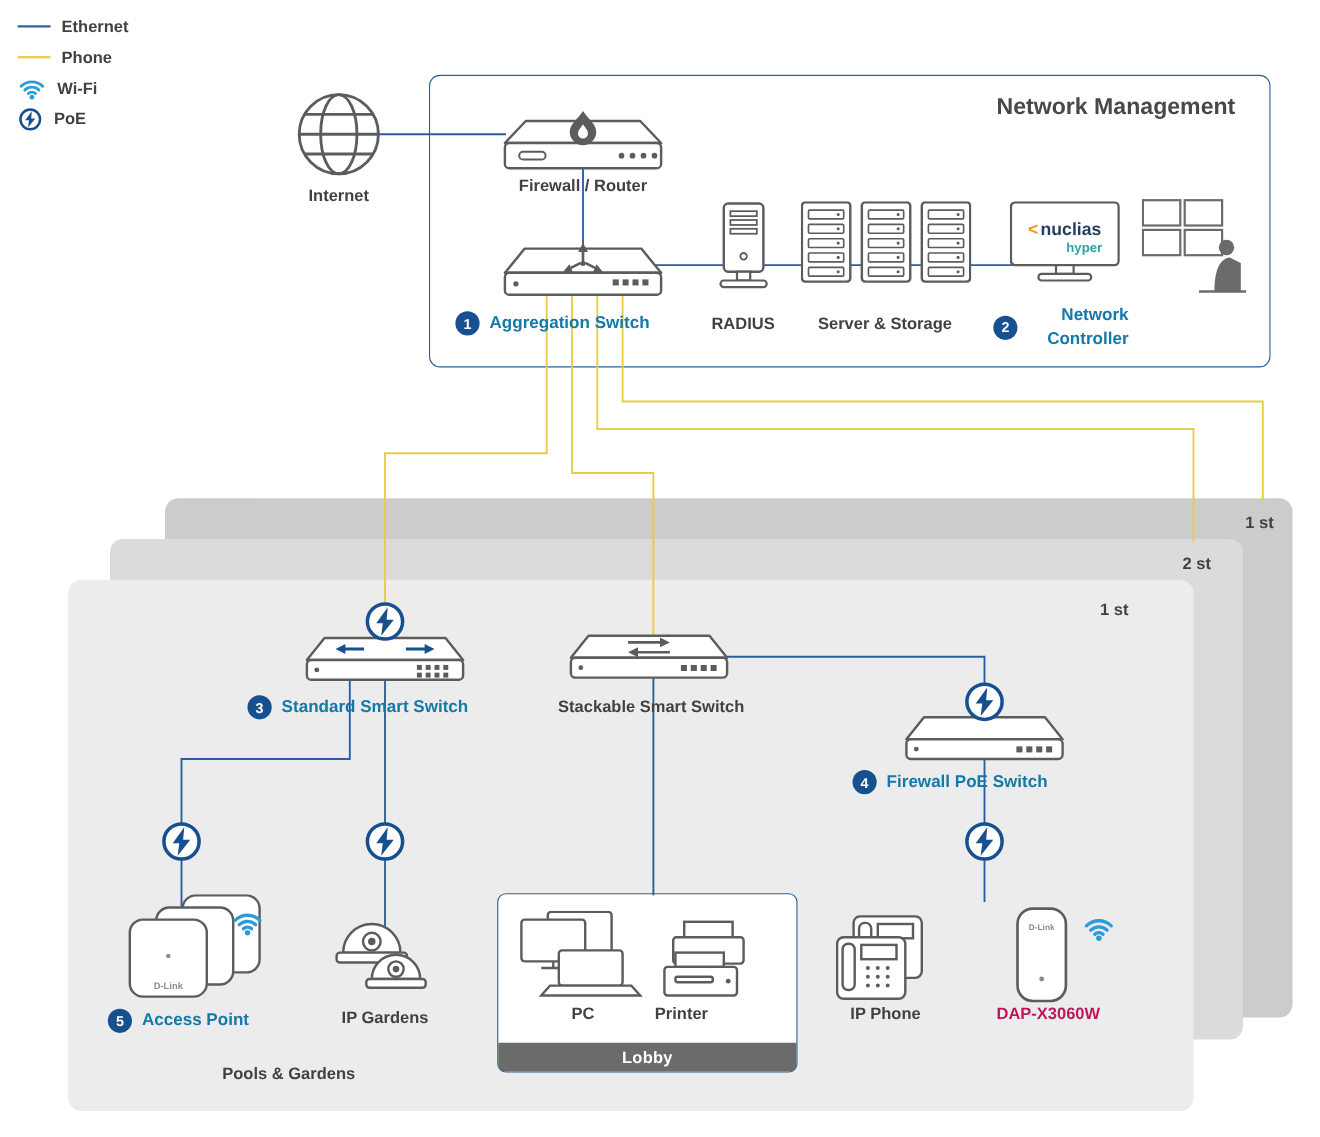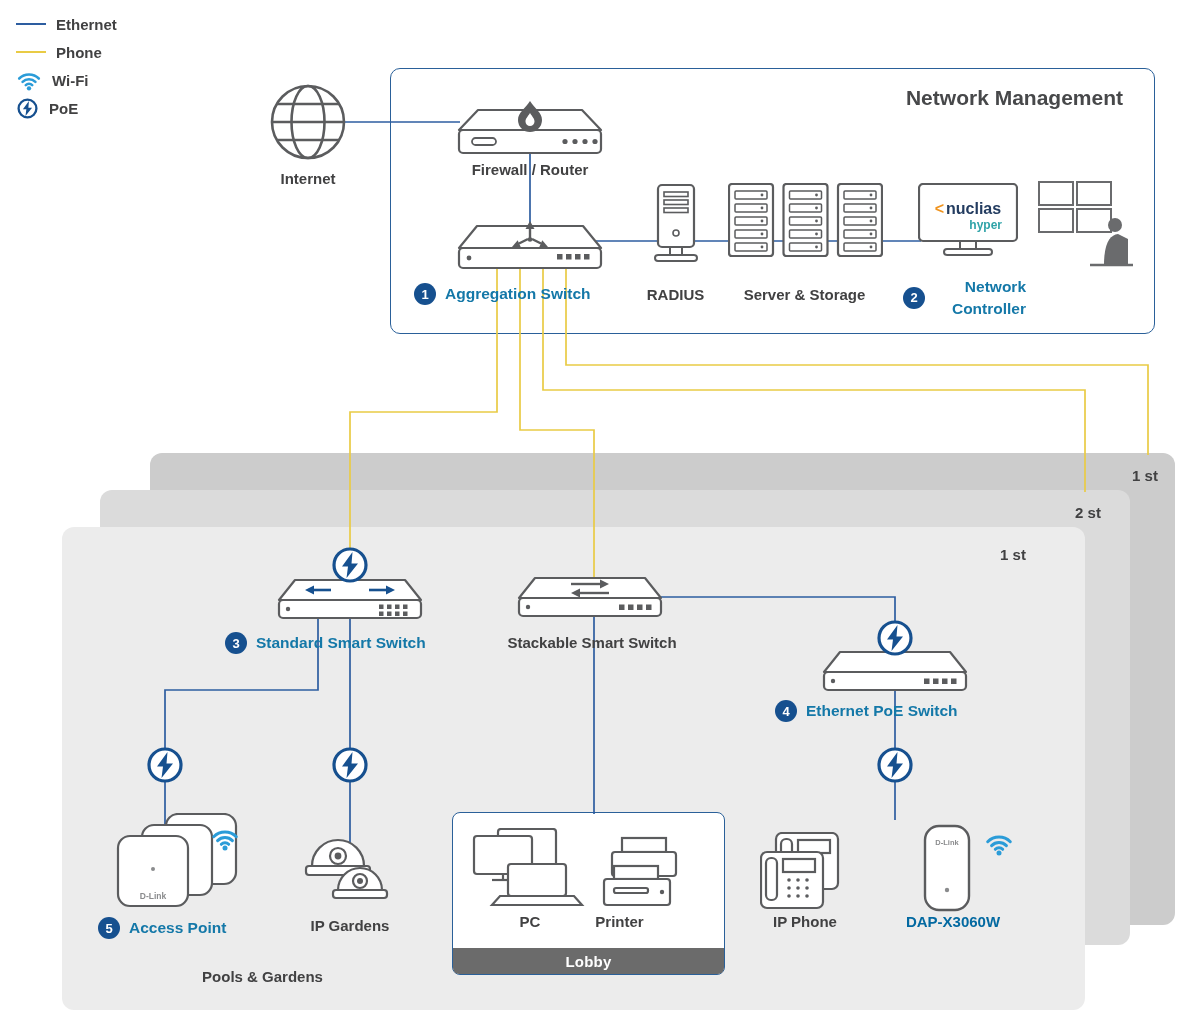--- a/index.html
+++ b/index.html
@@ -425,27 +425,27 @@
   <div class="lbl" style="left:1063px;top:504px;width:50px">2 st</div>
   <div class="lbl" style="left:988px;top:546px;width:50px">1 st</div>
 
   <div class="badge-row" style="left:225px;top:632px">
     <span class="badge">3</span>
     <span class="txt">Standard Smart Switch</span>
   </div>
   <div class="lbl" style="left:487px;top:634px;width:210px">Stackable Smart Switch</div>
   <div class="badge-row" style="left:775px;top:700px">
     <span class="badge">4</span>
-    <span class="txt">Ethernet PoE Switch</span>
+    <span class="txt">Firewall PoE Switch</span>
   </div>
   <div class="badge-row" style="left:98px;top:917px">
     <span class="badge">5</span>
     <span class="txt">Access Point</span>
   </div>
   <div class="lbl" style="left:302px;top:917px;width:96px">IP Gardens</div>
   <div class="lbl big" style="left:180px;top:968px;width:165px">Pools &amp; Gardens</div>
 
   <div class="lbl" style="left:495px;top:913px;width:70px">PC</div>
   <div class="lbl" style="left:582px;top:913px;width:75px">Printer</div>
   <div class="lbl" style="left:760px;top:913px;width:90px">IP Phone</div>
-  <div class="lbl" style="left:878px;top:913px;width:150px;color:#0369a1">DAP-X3060W</div>
+  <div class="lbl" style="left:878px;top:913px;width:150px;color:#be185d">DAP-X3060W</div>
 
 </div>
 
 </body></html>

